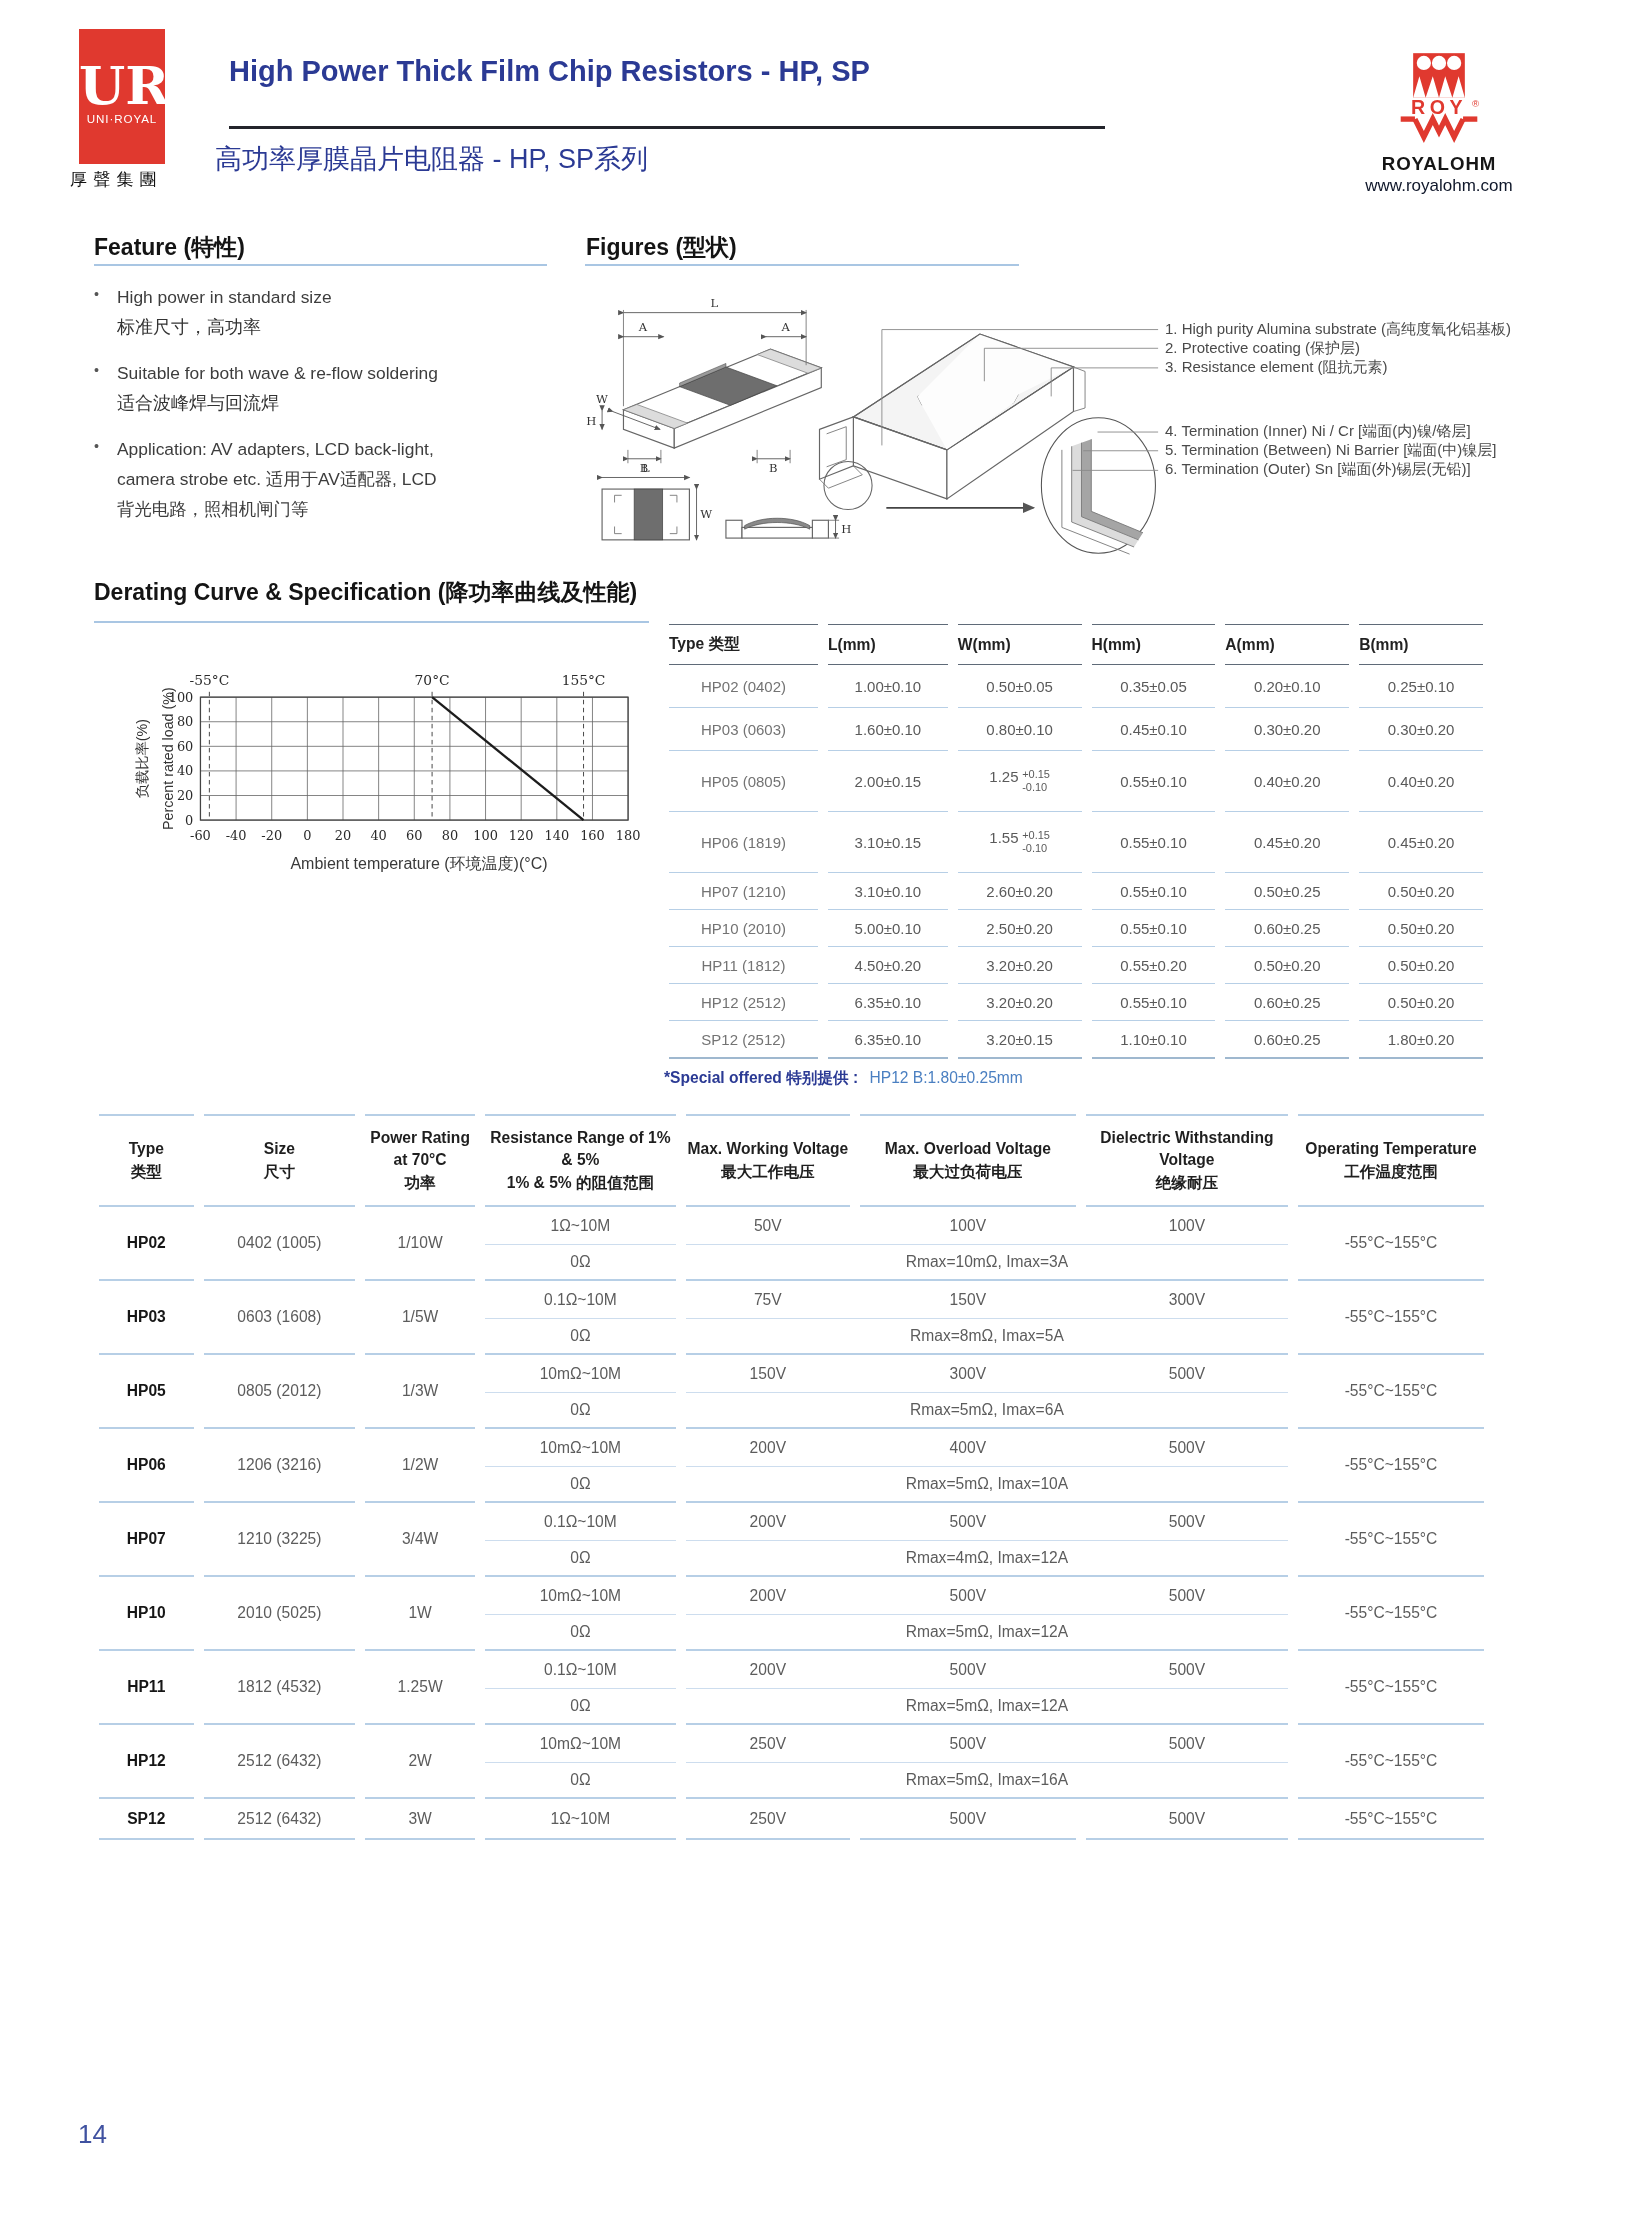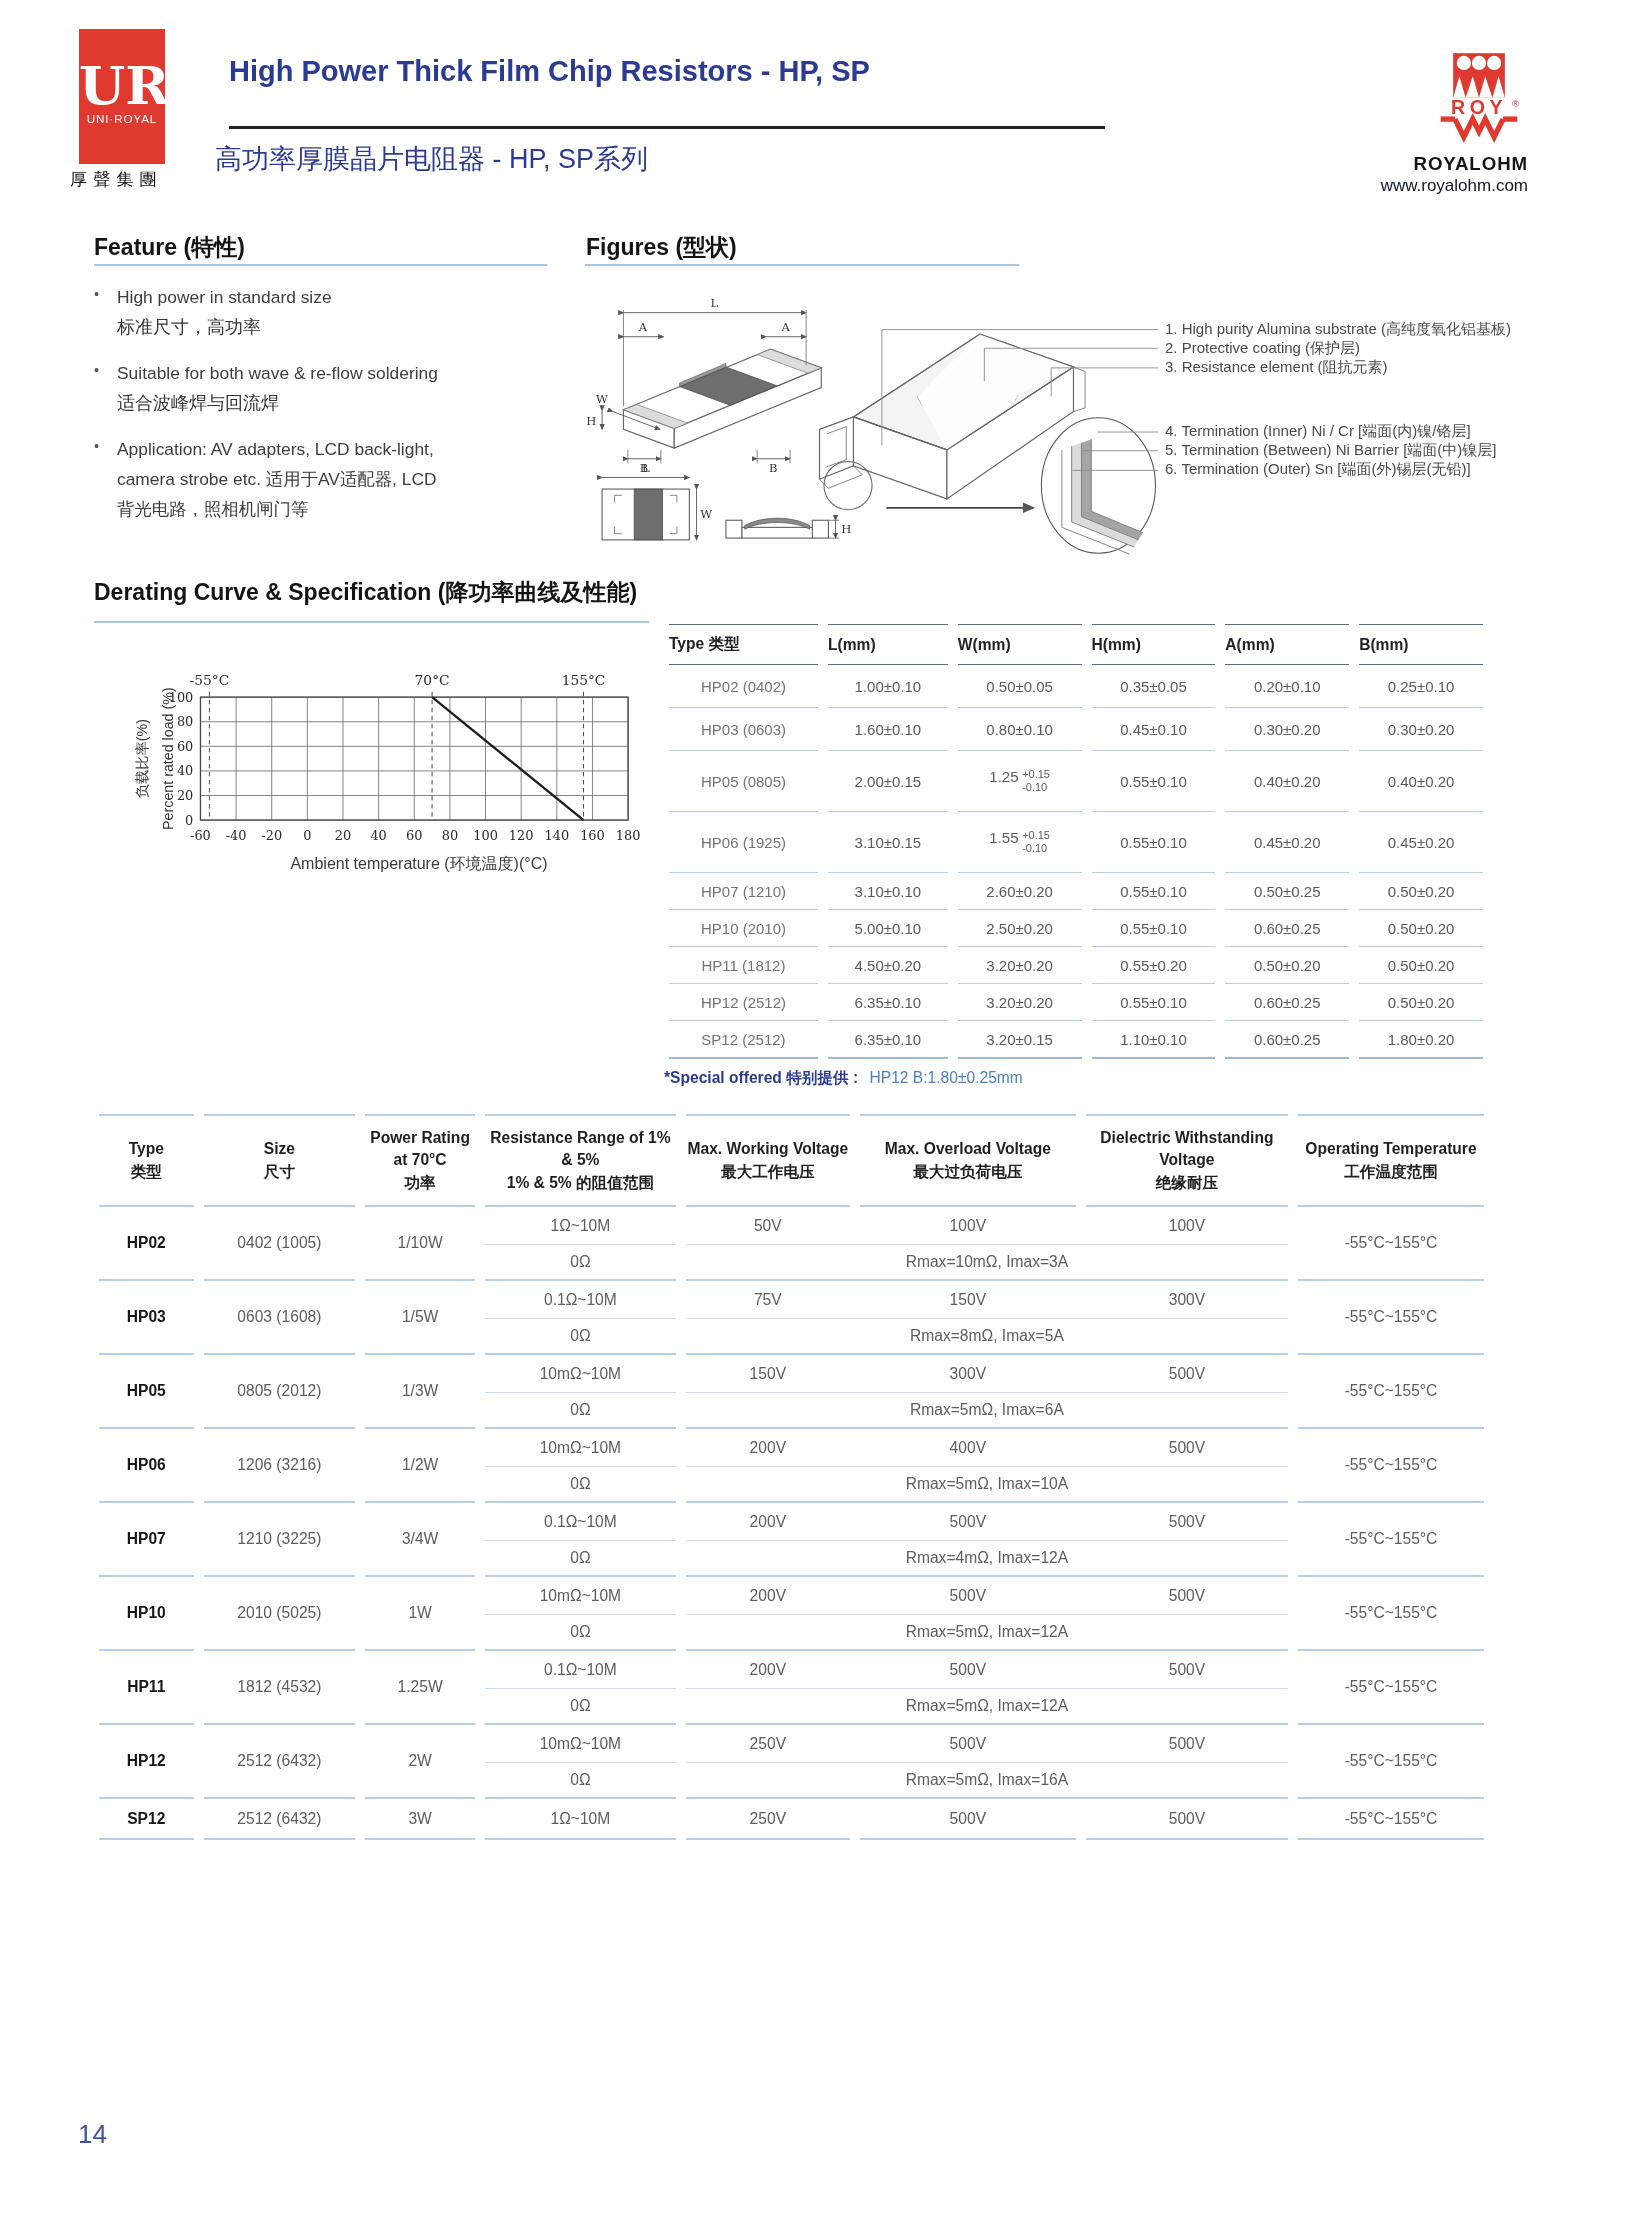--- a/index.html
+++ b/index.html
@@ -8,21 +8,21 @@
   .abs{position:absolute}
 
   
   .logo-box{left:79px;top:28.5px;width:86px;height:135px;background:#e0392f;color:#fff;text-align:center}
   .logo-ur{font-family:"DejaVu Serif",serif;font-weight:bold;font-size:53px;line-height:1;margin-top:30px}
   .logo-brand{font-size:11.6px;letter-spacing:0.9px;margin-top:0}
   .logo-group{left:70px;top:168px;width:107px;font-size:17px;font-weight:normal;color:#111;letter-spacing:6.2px;white-space:nowrap}
   .title-en{left:229px;top:55px;font-size:29px;font-weight:bold;color:#2b3a94;white-space:nowrap}
   .title-rule{left:229px;top:126px;width:876px;height:2.7px;background:#23242b}
   .title-zh{left:215px;top:141px;font-size:27px;color:#2b3a94;white-space:nowrap}
-  .brandmark{left:1350px;top:53px;width:178px;text-align:right}
+  .brandmark{left:1350px;top:53px;width:178px;text-align:center}
   .brandmark .name{font-size:18.7px;font-weight:800;color:#161616;letter-spacing:0.9px;margin-top:3.6px}
   .brandmark .url{font-size:17px;color:#0f172a;margin-top:1px}
 
   
   .sec-heading{font-size:23px;font-weight:bold;color:#141414;white-space:nowrap}
   .h-feature{left:94px;top:232px}
   .h-figures{left:586px;top:232px}
   .h-derating{left:94px;top:577px}
   .rule-blue{height:1.8px;background:#a9c6e3}
   .u-feature{left:94px;top:264px;width:453px}
@@ -359,21 +359,21 @@
               <span class="stack">
                 <span>+0.15</span>
                 <span>-0.10</span>
               </span>
             </span></td>
       <td>0.55±0.10</td>
       <td>0.40±0.20</td>
       <td>0.40±0.20</td>
     </tr>
     <tr class="r68">
-      <td class="t">HP06 (1925)</td>
+      <td class="t">HP06 (1819)</td>
       <td>3.10±0.15</td>
       <td><span class="wtol">
               <span>1.55</span>
               <span class="stack">
                 <span>+0.15</span>
                 <span>-0.10</span>
               </span>
             </span></td>
       <td>0.55±0.10</td>
       <td>0.45±0.20</td>

